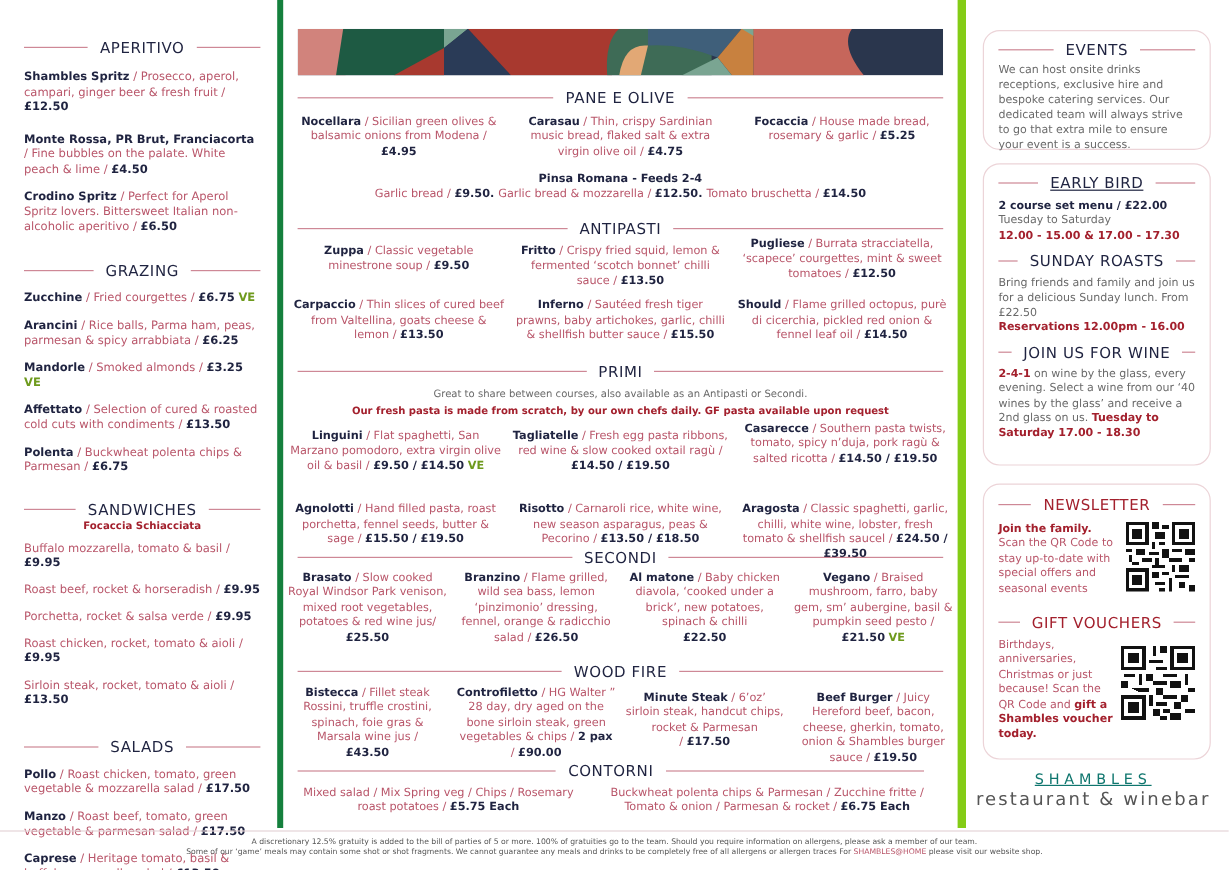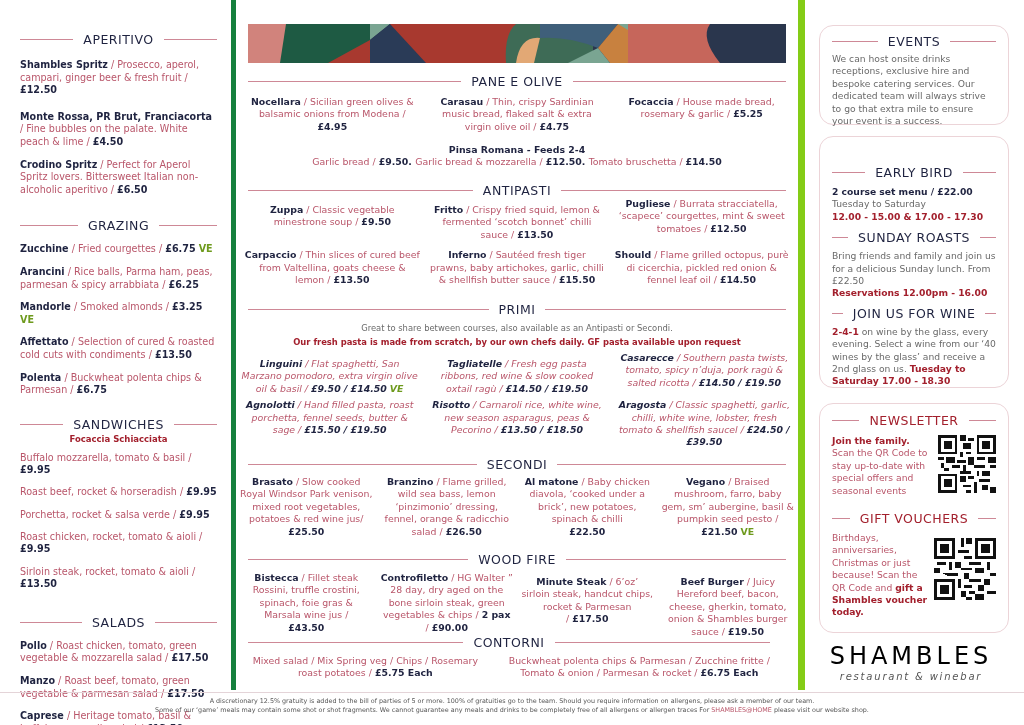--- a/index.html
+++ b/index.html
@@ -42,22 +42,22 @@
   .citem .desc { color: #b9566a; }
 
   .note { text-align: center; font-size: 8.4px; line-height: 12px; }
 
   
   .card { position: absolute; left: 14px; width: 190px; border: 1.5px solid #ecd4d8; border-radius: 14px; padding: 8px 12px; }
   .ctext { font-size: 9.2px; line-height: 12.4px; }
   .qr { width: 58px; height: 58px; flex: none; }
 
   #logo { position: absolute; left: 806px; top: 642px; width: 210px; text-align: center; }
-  #logo .main { font-size: 24px; letter-spacing: 4px; color: #000000; }
-  #logo .sub { font-size: 10px; letter-spacing: 1.8px; color: #555; margin-top: 1px; font-style: italic; }
+  #logo .main { font-size: 12px; letter-spacing: 4px; color: #0f766e; text-decoration: underline; }
+  #logo .sub { font-size: 15px; letter-spacing: 1.8px; color: #555; margin-top: 1px; }
 
   #footer { position: absolute; left: 0; top: 692px; width: 1024px; border-top: 1px solid #e4d4d8; padding-top: 4px; text-align: center; font-size: 6.4px; line-height: 9px; color: #555; }
 </style>
 </head>
 <body>
 
 <div id="left">
   <div class="lcol" style="padding-top:32px;">
     <div class="heading" style="margin-bottom:12px;">APERITIVO</div>
 
@@ -154,21 +154,21 @@
     <div class="citem" style="padding-top:6px;"><span class="name">Fritto</span> <span class="desc">/ </span><span class="desc">Crispy fried squid, lemon &amp; fermented ‘scotch bonnet’ chilli sauce</span> <span class="desc">/</span> <span class="price">£13.50</span></div>
     <div class="citem"><span class="name">Pugliese</span> <span class="desc">/ </span><span class="desc">Burrata stracciatella, ‘scapece’ courgettes, mint &amp; sweet tomatoes</span> <span class="desc">/</span> <span class="price">£12.50</span></div>
     <div class="citem"><span class="name">Carpaccio</span> <span class="desc">/ </span><span class="desc">Thin slices of cured beef from Valtellina, goats cheese &amp; lemon</span> <span class="desc">/</span> <span class="price">£13.50</span></div>
     <div class="citem"><span class="name">Inferno</span> <span class="desc">/ </span><span class="desc">Sautéed fresh tiger prawns, baby artichokes, garlic, chilli &amp; shellfish butter sauce</span> <span class="desc">/</span> <span class="price">£15.50</span></div>
     <div class="citem"><span class="name">Should</span> <span class="desc">/ </span><span class="desc">Flame grilled octopus, purè di cicerchia, pickled red onion &amp; fennel leaf oil</span> <span class="desc">/</span> <span class="price">£14.50</span></div>
   </div>
 
   <div class="heading" style="position:absolute; left:12px; right:12px; top:302px;">PRIMI</div>
   <div class="note gray" style="position:absolute; left:12px; right:12px; top:322px;">Great to share between courses, also available as an Antipasti or Secondi.</div>
   <div class="note red b" style="position:absolute; left:12px; right:12px; top:336px;">Our fresh pasta is made from scratch, by our own chefs daily. GF pasta available upon request</div>
-  <div class="grid3" style="position:absolute; left:4px; right:4px; top:352px; row-gap:4px;font-style:italic;">
+  <div class="grid3" style="position:absolute; left:4px; right:4px; top:352px; row-gap:24px;">
     <div class="citem" style="padding-top:6px;"><span class="name">Linguini</span> <span class="desc">/ </span><span class="desc">Flat spaghetti, San Marzano pomodoro, extra virgin olive oil &amp; basil</span> <span class="desc">/</span> <span class="price">£9.50 / £14.50</span> <span class="green">VE</span></div>
     <div class="citem" style="padding-top:6px;"><span class="name">Tagliatelle</span> <span class="desc">/ </span><span class="desc">Fresh egg pasta ribbons, red wine &amp; slow cooked oxtail ragù</span> <span class="desc">/</span> <span class="price">£14.50 / £19.50</span></div>
     <div class="citem"><span class="name">Casarecce</span> <span class="desc">/ </span><span class="desc">Southern pasta twists, tomato, spicy n’duja, pork ragù &amp; salted ricotta</span> <span class="desc">/</span> <span class="price">£14.50 / £19.50</span></div>
     <div class="citem"><span class="name">Agnolotti</span> <span class="desc">/ </span><span class="desc">Hand filled pasta, roast porchetta, fennel seeds, butter &amp; sage</span> <span class="desc">/</span> <span class="price">£15.50 / £19.50</span></div>
     <div class="citem"><span class="name">Risotto</span> <span class="desc">/ </span><span class="desc">Carnaroli rice, white wine, new season asparagus, peas &amp; Pecorino</span> <span class="desc">/</span> <span class="price">£13.50 / £18.50</span></div>
     <div class="citem"><span class="name">Aragosta</span> <span class="desc">/ </span><span class="desc">Classic spaghetti, garlic, chilli, white wine, lobster, fresh tomato &amp; shellfish saucel</span> <span class="desc">/</span> <span class="price">£24.50 / £39.50</span></div>
   </div>
 
   <div class="heading" style="position:absolute; left:12px; right:12px; top:457px;">SECONDI</div>
   <div class="grid4" style="position:absolute; left:4px; right:4px; top:476px;">
@@ -194,21 +194,21 @@
 </div>
 
 <div id="right">
 
   <div class="card" style="top:25px; height:100px;">
     <div class="heading" style="margin-bottom:4px;">EVENTS</div>
     <div class="ctext gray">We can host onsite drinks receptions, exclusive hire and bespoke catering services. Our dedicated team will always strive to go that extra mile to ensure your event is a success.</div>
   </div>
 
   <div class="card" style="top:136px; height:252px;">
-    <div class="heading" style="margin:20px 0 6px;">EARLY BIRD</div>
+    <div class="heading" style="margin:0 0 6px;text-decoration:underline;">EARLY BIRD</div>
     <div class="ctext navy b">2 course set menu / £22.00</div>
     <div class="ctext gray">Tuesday to Saturday</div>
     <div class="ctext red b">12.00 - 15.00 &amp; 17.00 - 17.30</div>
 
     <div class="heading" style="margin:7px 0 5px;">SUNDAY ROASTS</div>
     <div class="ctext gray">Bring friends and family and join us for a delicious Sunday lunch. From £22.50</div>
     <div class="ctext red b">Reservations 12.00pm - 16.00</div>
 
     <div class="heading" style="margin:6px 0 5px;">JOIN US FOR WINE</div>
     <div class="ctext gray"><span class="red b">2-4-1</span><span> on wine by the glass, every evening. Select a wine from our ‘40 wines by the glass’ and receive a 2nd glass on us. </span><span class="red b">Tuesday to Saturday 17.00 - 18.30</span></div>

